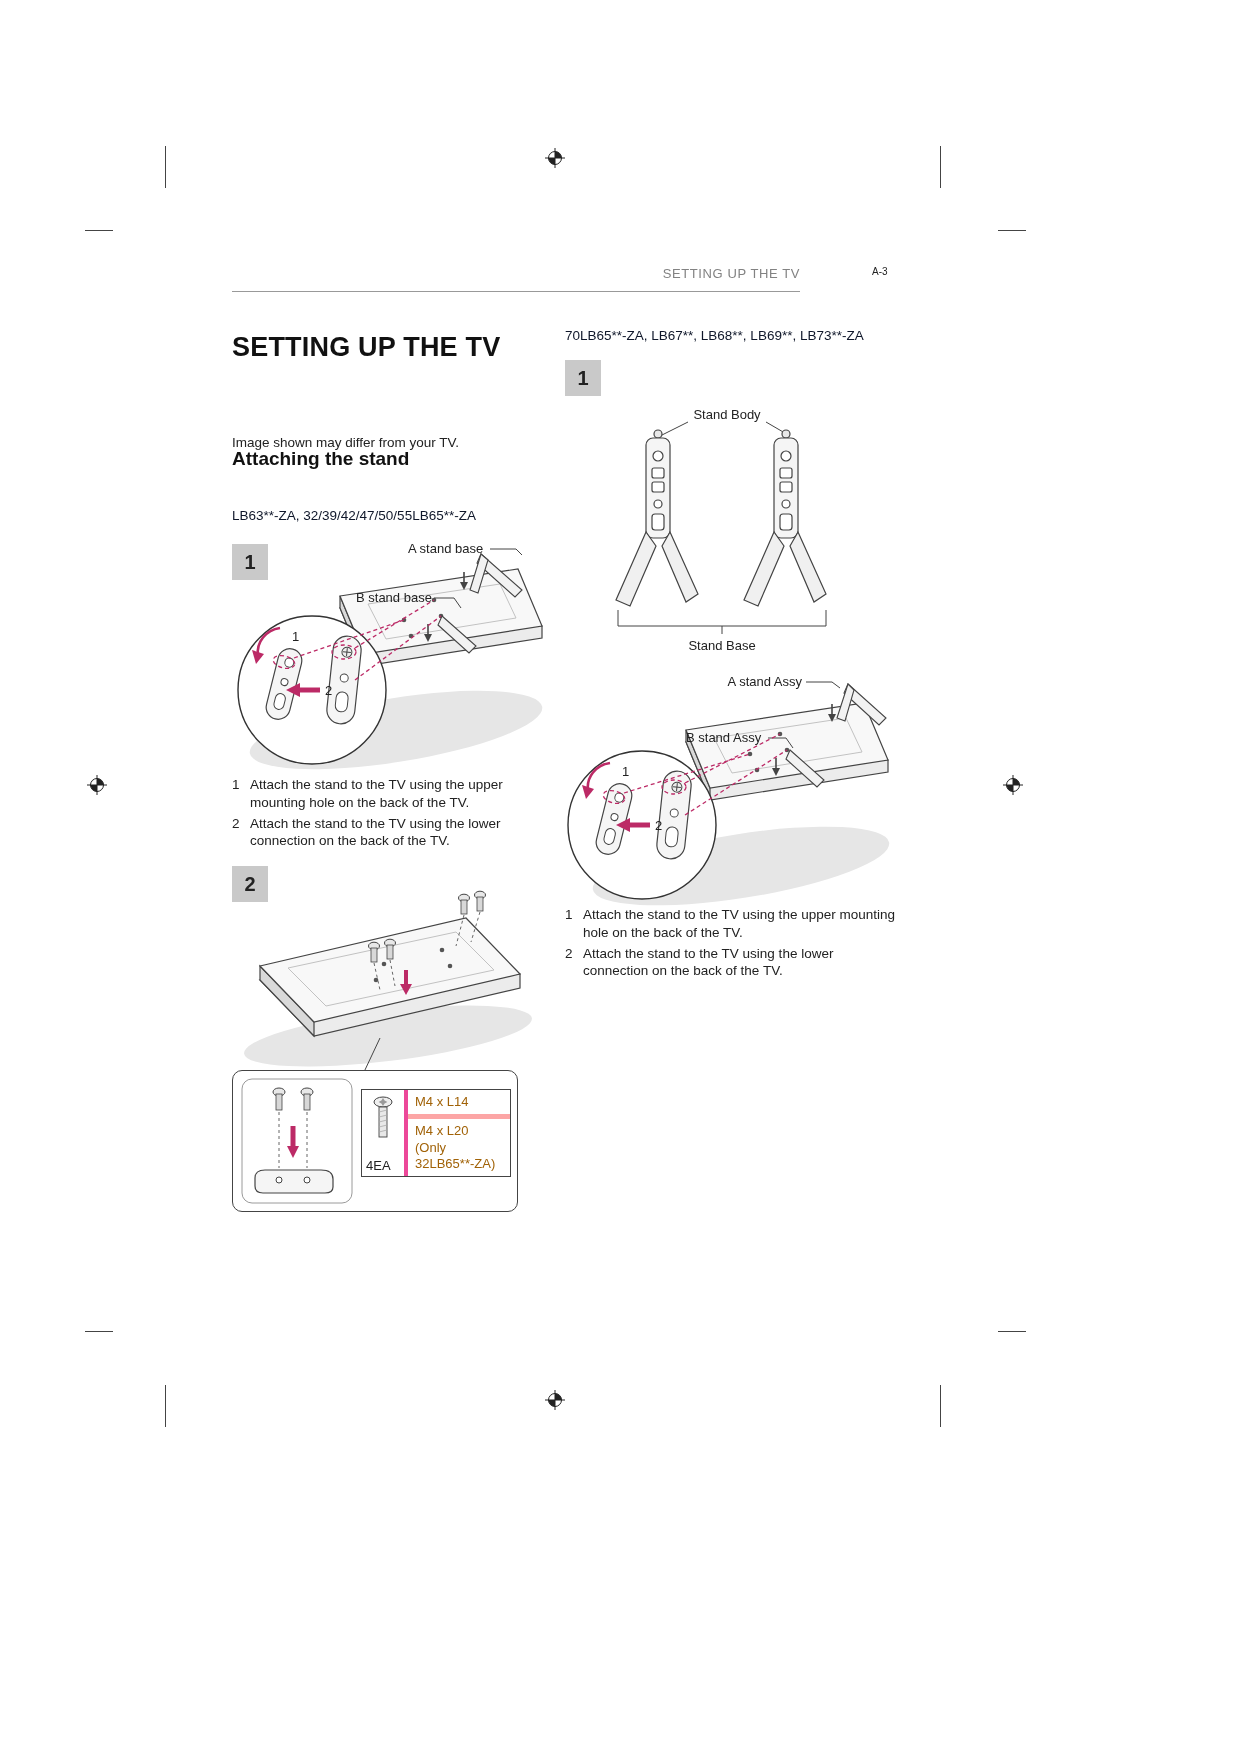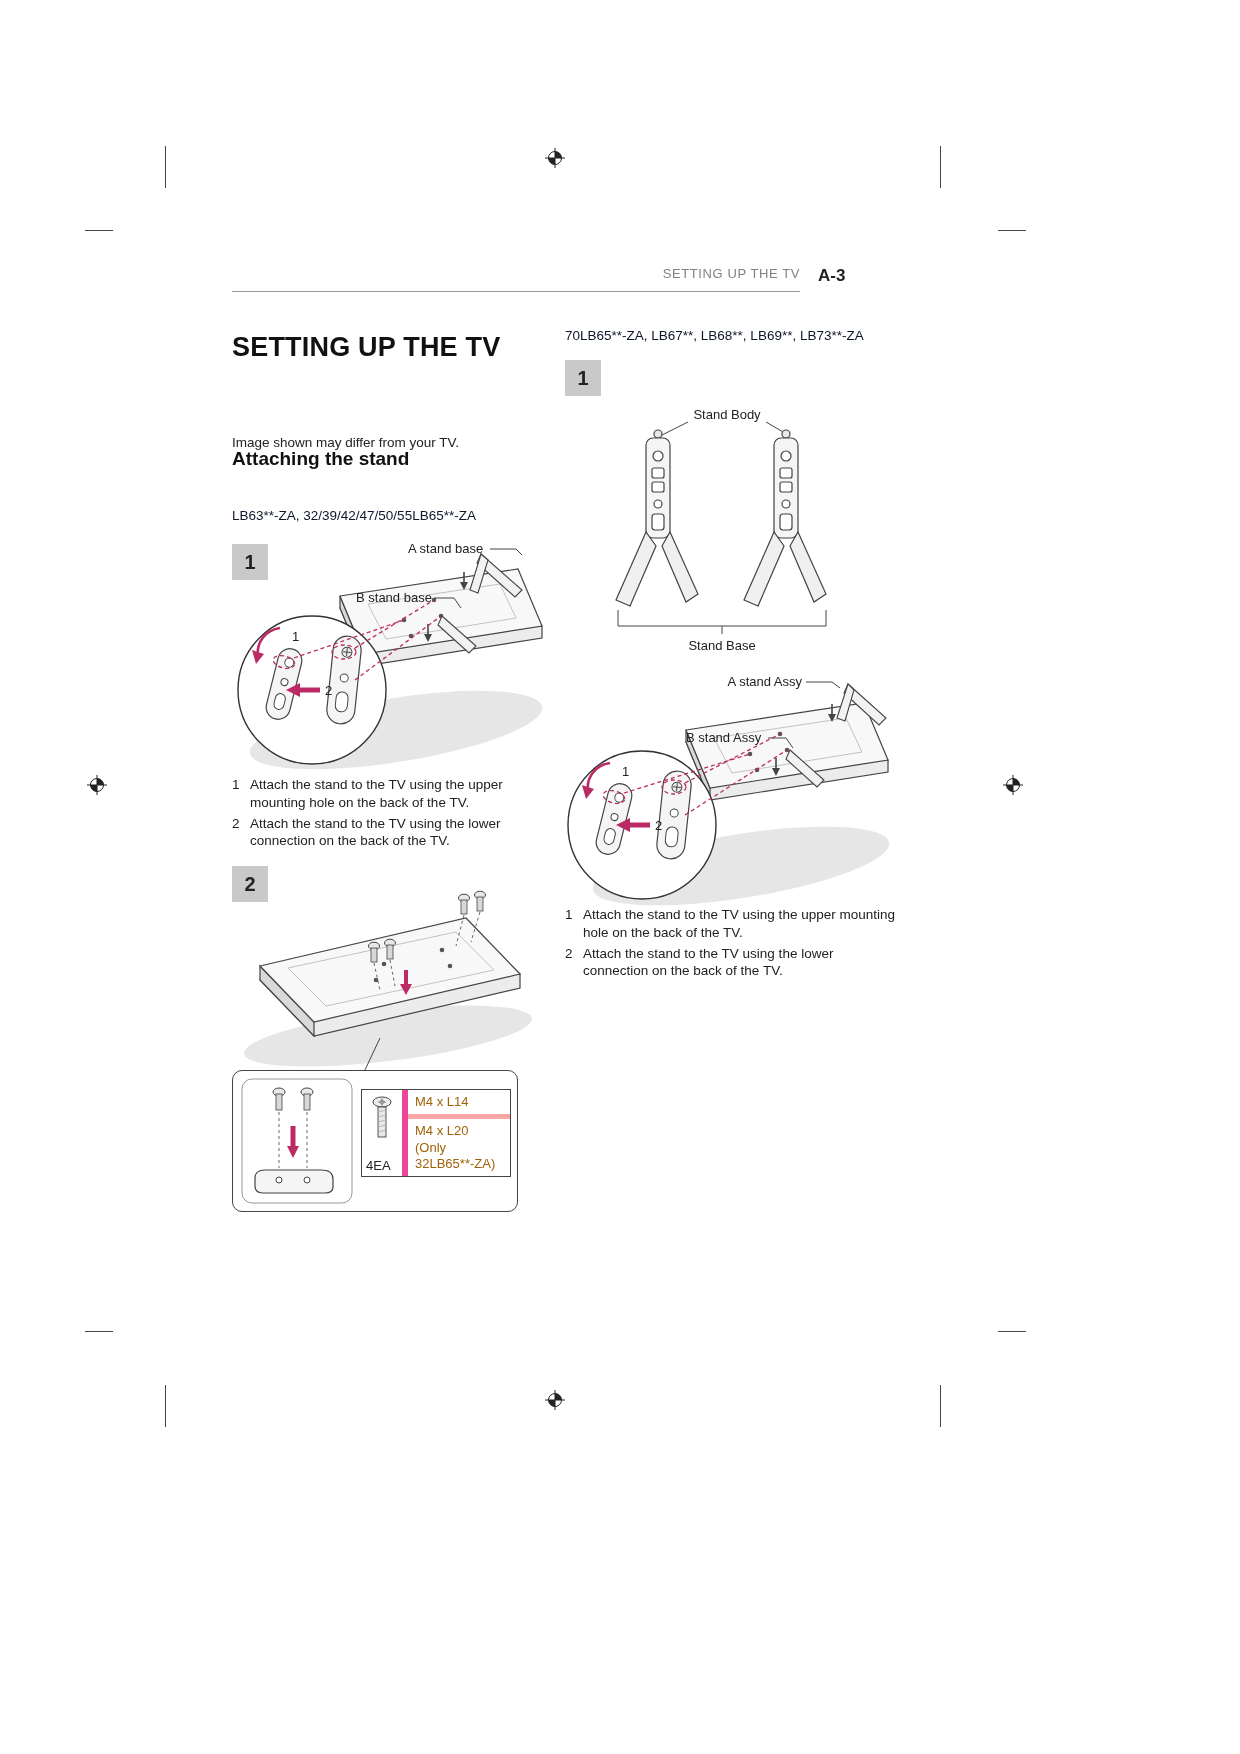--- a/index.html
+++ b/index.html
@@ -8,40 +8,40 @@
   .page { position:relative; width:1240px; height:1754px; background:#fff; overflow:hidden;padding-left:24px; }
   .abs { position:absolute; }
 
   
   .mark-v { position:absolute; width:1px; background:#444; }
   .mark-h { position:absolute; height:1px; background:#444; }
 
   
   .running-head { position:absolute; left:232px; top:266px; width:568px; text-align:right;
                   font-size:13px; letter-spacing:0.6px; color:#828282; }
-  .page-no { position:absolute; left:818px; top:266px; font-size:17px; color:#222;font-weight:bold; }
+  .page-no { position:absolute; left:872px; top:266px; font-size:10px; color:#222; }
   .head-rule { position:absolute; left:232px; top:291px; width:568px; height:1px; background:#999; }
 
   .doc-title { position:absolute; left:232px; top:332px; font-size:27px; font-weight:700; letter-spacing:0.2px; color:#111; }
   .note { position:absolute; left:232px; top:412px; font-size:13.5px; color:#222;margin-top:23px; }
   .subtitle { position:absolute; left:232px; top:448px; font-size:19px; font-weight:700; color:#111; }
   .models { position:absolute; font-size:13.5px; color:#0f172a; }
 
   .stepbox { position:absolute; width:36px; height:36px; background:#c9c9c9; color:#222;
              display:flex; align-items:center; justify-content:center;
              font-size:20px; font-weight:700; z-index:3; }
 
   .instructions { position:absolute; }
   .instr { display:flex; gap:7px; font-size:13.5px; line-height:1.32; margin-bottom:3px; color:#222; }
   .inum { flex:0 0 11px; }
   .itext { flex:1; }
 
   .screwbox { position:absolute; border:1.5px solid #444; border-radius:10px; background:#fff; }
   .spec-grid { display:flex; border:1px solid #444; background:#fff; }
-  .spec-icon-cell { width:46px; border-right:6px solid #ec4899; padding:5px 3px 3px 3px;
+  .spec-icon-cell { width:46px; border-right:4px solid #ec4899; padding:5px 3px 3px 3px;
                     display:flex; flex-direction:column; align-items:center; justify-content:space-between; }
   .qty { font-size:13px; color:#222; align-self:flex-start; padding-left:1px; }
   .spec-rows { flex:1; }
   .spec-row { padding:4px 7px; font-size:13px; line-height:1.25; color:#a16207; }
   .spec-row + .spec-row { border-top:5px solid #fca5a5; }
 
   svg text { font-family:"Liberation Sans", sans-serif; fill:#222; }
 </style>
 </head>
 <body>

